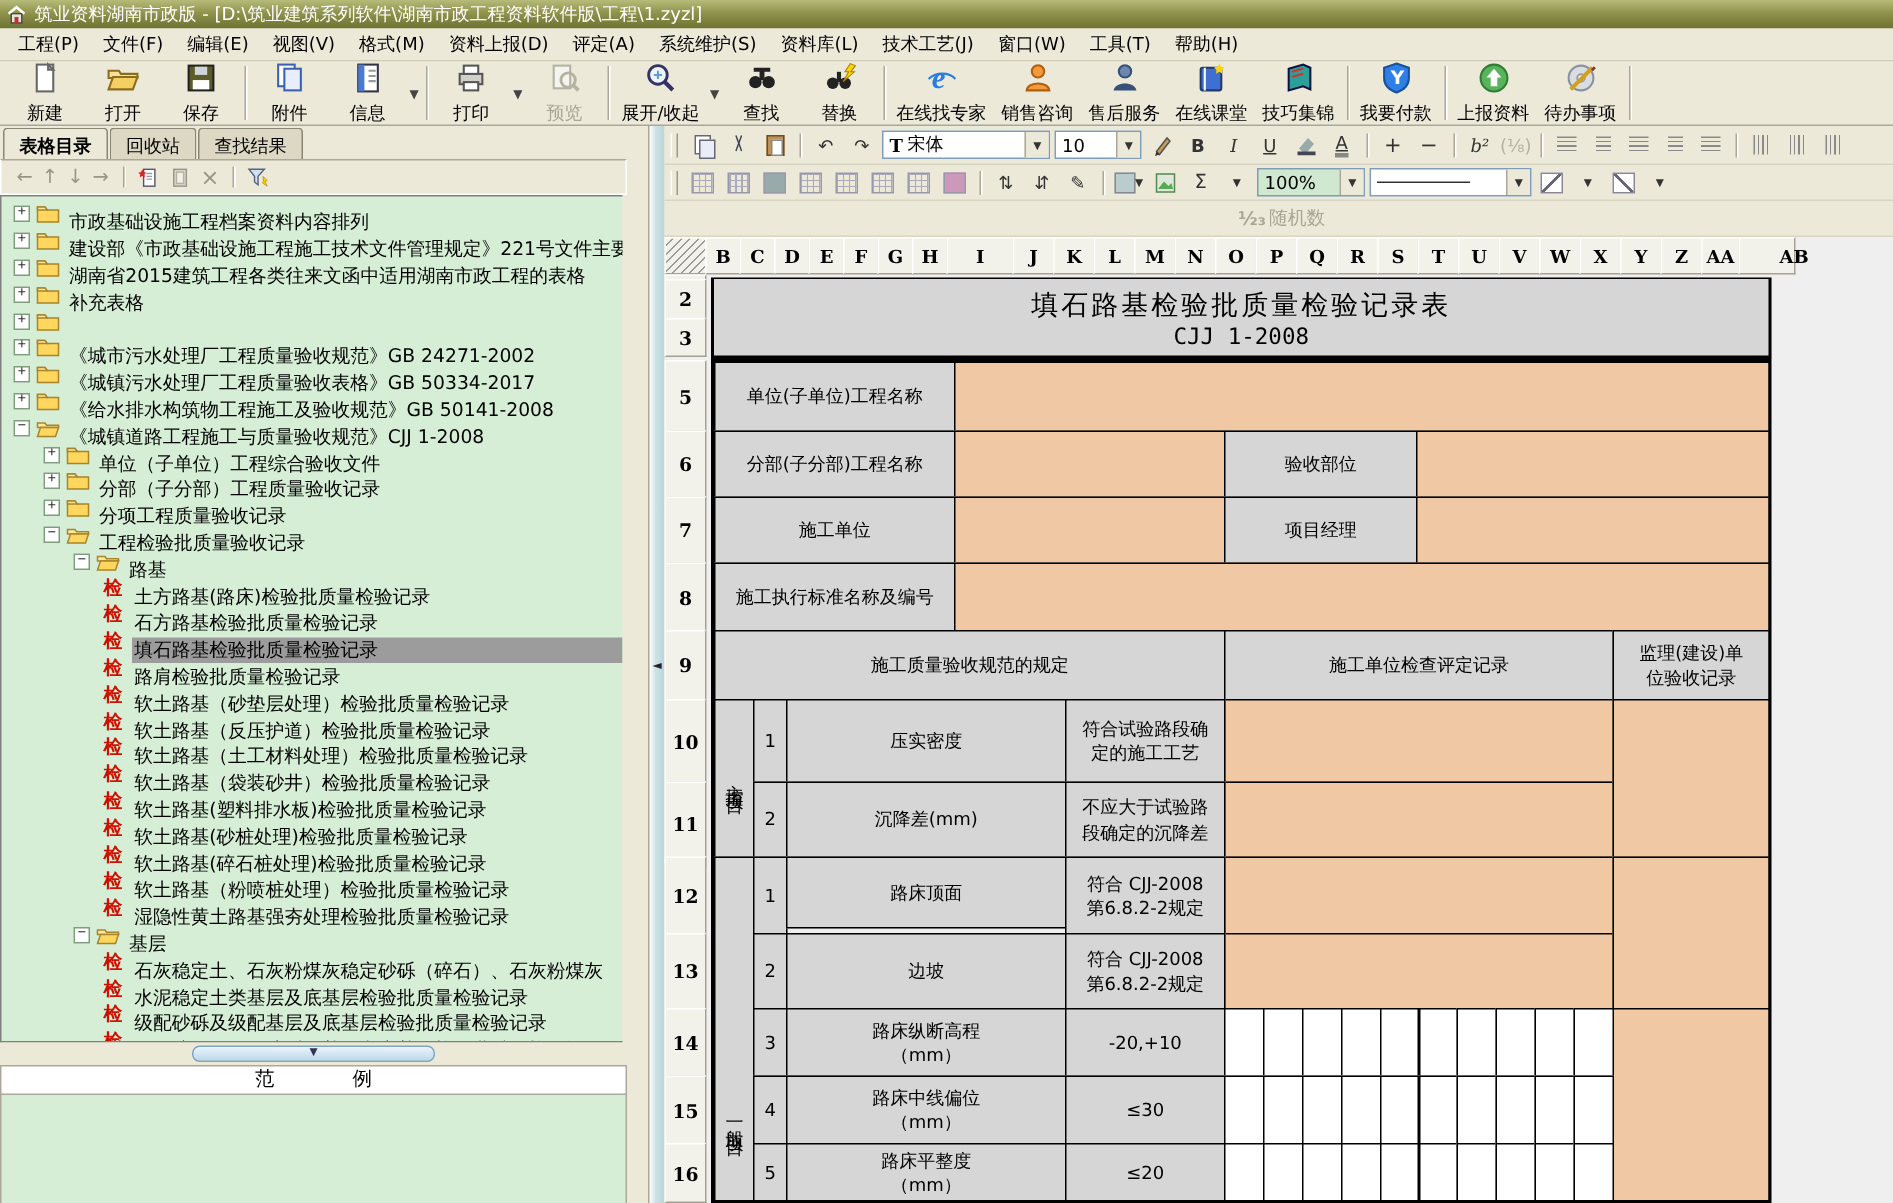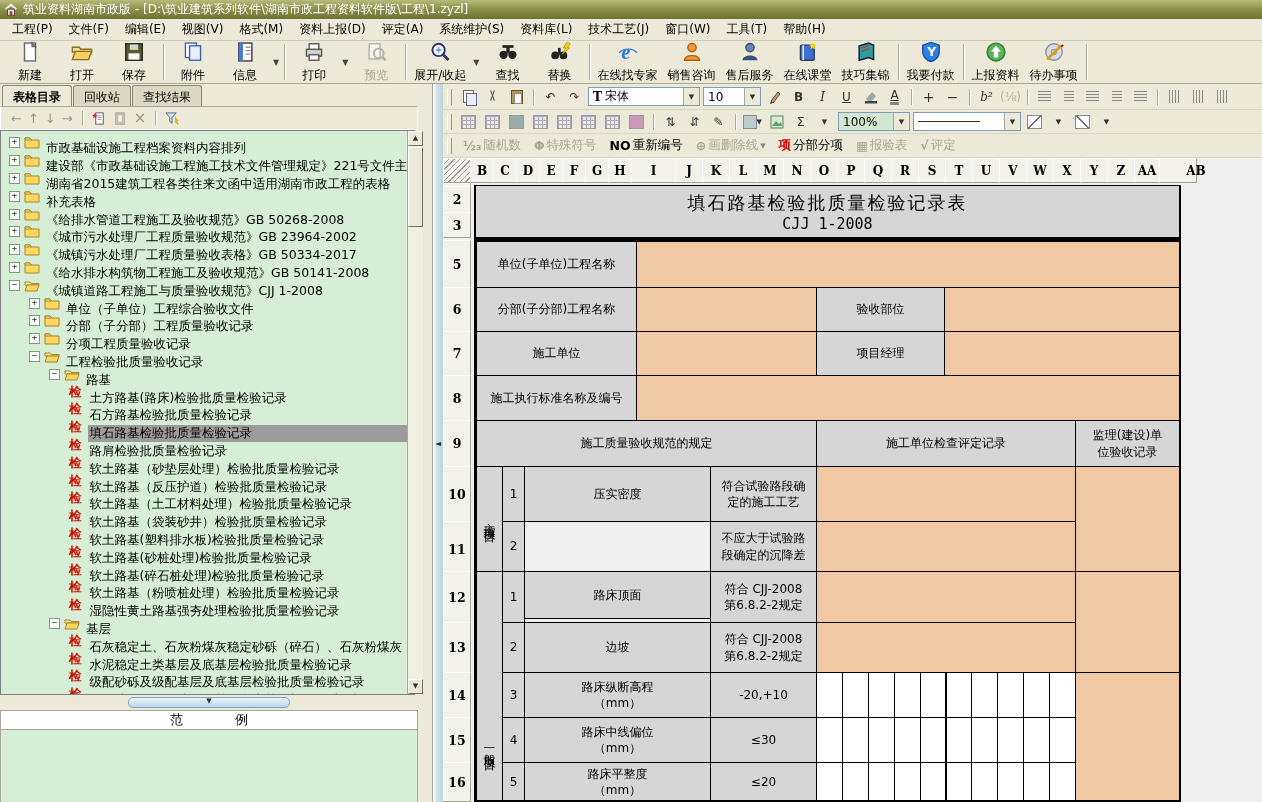--- a/index.html
+++ b/index.html
@@ -22,21 +22,21 @@
   .tbbtn{display:flex;flex-direction:column;align-items:center;justify-content:center;
     min-width:42px;padding:1px 4px;gap:1px;border:1px solid transparent;}
   .tbbtn .lbl{font-size:12px;white-space:nowrap;}
   .tbbtn.disabled .lbl{color:#a9a695;}
   .tbbtn svg{width:22px;height:22px;}
   .tbdrop{display:flex;align-items:center;font-size:8px;color:#444;padding:0 2px;}
   .vsep{width:1px;background:#aca899;margin:3px 3px;box-shadow:1px 0 0 #fff;}
   .acct{display:flex;flex-direction:column;align-items:center;justify-content:center;gap:1px;
     padding:0 2px;white-space:nowrap;overflow:hidden;}
   
-  .leftpanel{position:absolute;left:0;top:84px;width:440px;height:718px;background:#ece9d8;}
+  .leftpanel{position:absolute;left:0;top:84px;width:440px;height:718px;background:#ece9d8;padding-left:48px;}
   .tabs{position:absolute;left:2px;top:1px;height:21px;display:flex;gap:1px;}
   .tab{padding:3px 10px 2px;border:1px solid #8a8775;border-bottom:none;
     border-radius:3px 3px 0 0;background:#dcd8c4;font-size:12px;}
   .tab.active{background:#ece9d8;position:relative;top:0px;font-weight:bold;}
   .treetb{position:absolute;left:0;top:22px;width:418px;height:24px;background:#ece9d8;
     display:flex;align-items:center;gap:6px;padding-left:10px;box-sizing:border-box;
     border:1px solid #fff;border-top:1px solid #aca899;}
   .treetb .g{color:#9a9684;font-size:13px;}
   .treetb svg{width:15px;height:15px;}
   .tree{position:absolute;left:0;top:46px;width:415px;height:565px;background:#d5eed5;
@@ -361,29 +361,28 @@
               <path d="M1 2h5l1.5 2H1z" fill="#ffe9a2" stroke="#a8852a"></path>
             </svg></span>
           <span class="tlabel">补充表格</span>
         </div>
         <div class="titem" style="padding-left: 8px;">
           <span class="exp">+</span>
           <span style="width:16px;height:13px;margin-right:4px;flex:0 0 16px;"><svg viewBox="0 0 16 13">
               <path d="M1 2h5l1.5 2H15v8H1z" fill="#ffd75e" stroke="#a8852a"></path>
               <path d="M1 2h5l1.5 2H1z" fill="#ffe9a2" stroke="#a8852a"></path>
             </svg></span>
-          <span class="tlabel">《给排水管道工程施工及验收规范》GB 50268-2008</span>
         </div>
         <div class="titem" style="padding-left: 8px;">
           <span class="exp">+</span>
           <span style="width:16px;height:13px;margin-right:4px;flex:0 0 16px;"><svg viewBox="0 0 16 13">
               <path d="M1 2h5l1.5 2H15v8H1z" fill="#ffd75e" stroke="#a8852a"></path>
               <path d="M1 2h5l1.5 2H1z" fill="#ffe9a2" stroke="#a8852a"></path>
             </svg></span>
-          <span class="tlabel">《城市污水处理厂工程质量验收规范》GB 23964-2002</span>
+          <span class="tlabel">《城市污水处理厂工程质量验收规范》GB 24271-2002</span>
         </div>
         <div class="titem" style="padding-left: 8px;">
           <span class="exp">+</span>
           <span style="width:16px;height:13px;margin-right:4px;flex:0 0 16px;"><svg viewBox="0 0 16 13">
               <path d="M1 2h5l1.5 2H15v8H1z" fill="#ffd75e" stroke="#a8852a"></path>
               <path d="M1 2h5l1.5 2H1z" fill="#ffe9a2" stroke="#a8852a"></path>
             </svg></span>
           <span class="tlabel">《城镇污水处理厂工程质量验收表格》GB 50334-2017</span>
         </div>
         <div class="titem" style="padding-left: 8px;">
@@ -713,21 +712,21 @@
         <span class="glyph" style="font-size:7px;">▼</span>
       </span>
     <span class="sb">
         <span class="i-diag" style="transform:scaleX(-1);"></span>
       </span>
     <span class="sb">
         <span class="glyph" style="font-size:7px;">▼</span>
       </span>
   </div>
 
-  <div class="fmtbar" style="top:134px;height:24px;">
+  <div class="fmtbar" style="top:134px;height:24px;flex-direction:column;">
     <span class="grip"></span>
   <div class="fmt3item dis">
         <span class="pfx gray">½₃</span>
         <span>随机数</span>
       </div>
       <div class="fmt3item dis">
         <span class="pfx gray">Φ</span>
         <span>特殊符号</span>
       </div>
       <div class="fmt3item">
@@ -824,20 +823,21 @@
       <div class="tcell org" style="left: 373px; top: 413px; width: 260px; height: 52px;"></div>
       <div class="tcell org" style="left: 373px; top: 464px; width: 260px; height: 51px;"></div>
       <div class="tcell org" style="left: 632px; top: 308px; width: 105px; height: 106px;"></div>
       <div class="tcell org" style="left: 632px; top: 413px; width: 105px; height: 102px;"></div>
       <div class="tcell org" style="left: 632px; top: 514px; width: 105px; height: 130px;"></div>
       <div class="tcell lab" style="left: 59px; top: 308px; width: 23px; height: 56px;">1</div>
       <div class="tcell lab pre" style="left: 81px; top: 308px; width: 187px; height: 56px;">压实密度</div>
       <div class="tcell lab pre" style="left: 267px; top: 308px; width: 107px; height: 56px;">符合试验路段确
 定的施工工艺</div>
       <div class="tcell lab" style="left: 59px; top: 363px; width: 23px; height: 51px;">2</div>
+      <div class="tcell lab pre" style="left: 81px; top: 363px; width: 187px; height: 51px;">沉降差(mm)</div>
       <div class="tcell lab pre" style="left: 267px; top: 363px; width: 107px; height: 51px;">不应大于试验路
 段确定的沉降差</div>
       <div class="tcell lab" style="left: 59px; top: 413px; width: 23px; height: 52px;">1</div>
       <div class="tcell lab pre" style="left: 81px; top: 413px; width: 187px; height: 48px;">路床顶面</div>
       <div class="tcell lab pre" style="left: 267px; top: 413px; width: 107px; height: 52px;">符合 CJJ-2008
 第6.8.2-2规定</div>
       <div class="tcell lab" style="left: 59px; top: 464px; width: 23px; height: 51px;">2</div>
       <div class="tcell lab pre" style="left: 81px; top: 464px; width: 187px; height: 51px;">边坡</div>
       <div class="tcell lab pre" style="left: 267px; top: 464px; width: 107px; height: 51px;">符合 CJJ-2008
 第6.8.2-2规定</div>

